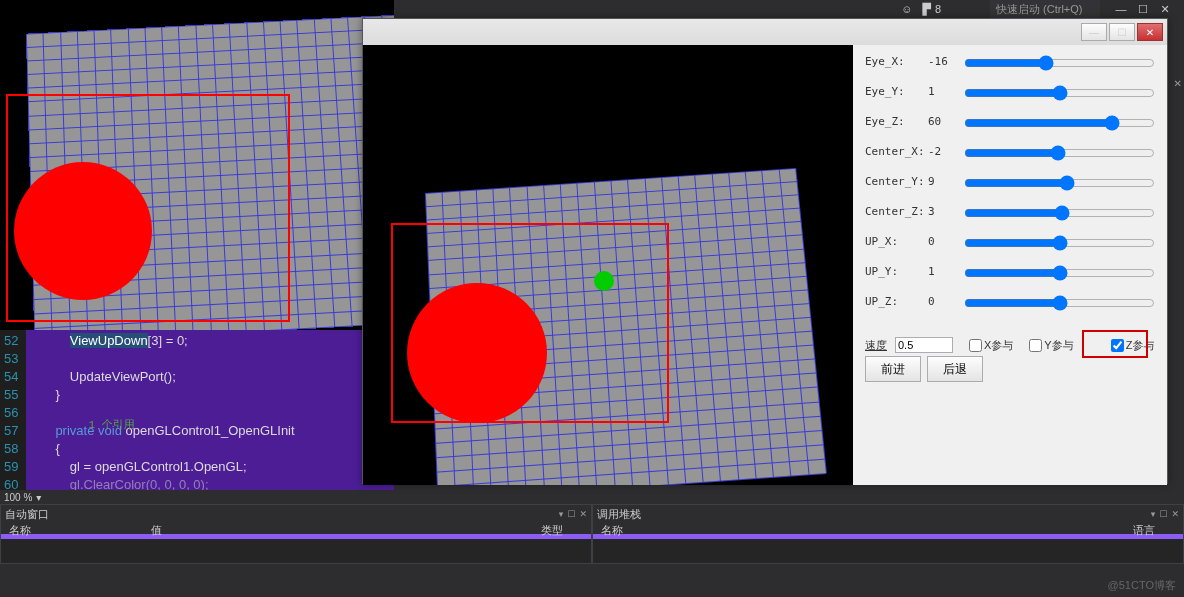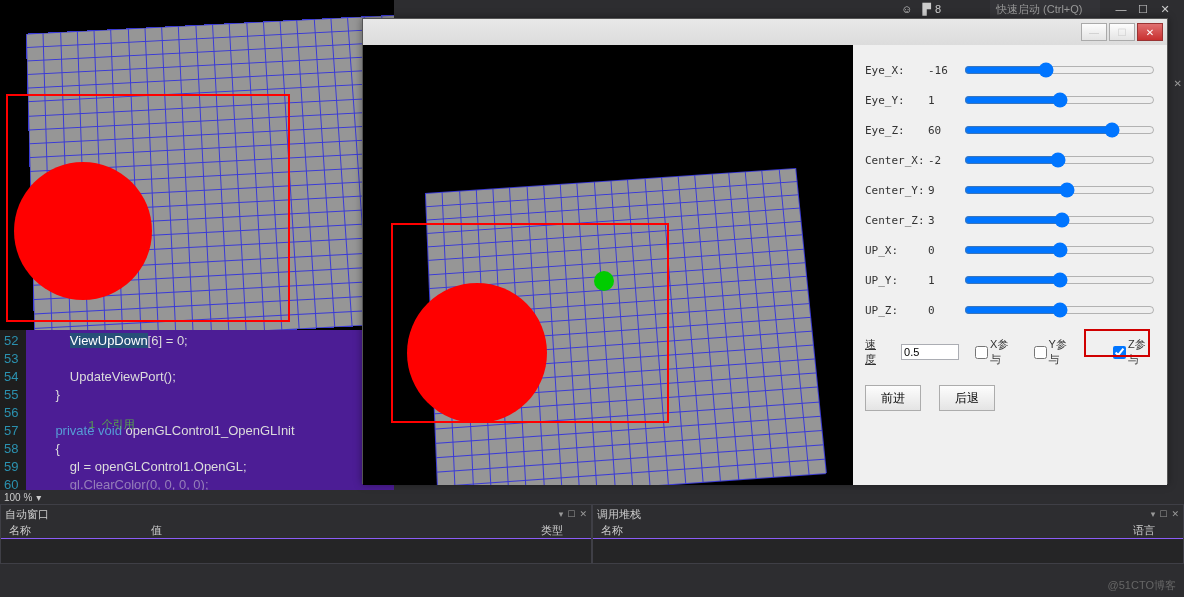--- a/index.html
+++ b/index.html
@@ -15,43 +15,43 @@
 .codelines { padding:2px 0; color:#dcdcdc; }
 .codelines div { height:18px; line-height:18px; white-space:pre; }
 .tk-sel { background:#264f78; color:#fff; }
 .tk-kw { color:#569cd6; }
 .tk-comment { color:#57a64a; font-size:11px;font-family:Liberation Mono, monospace; }
 .zoom-strip { position:absolute; left:0; top:490px; width:1184px; height:14px; background:#2d2d30; color:#ccc; font-size:10px; padding-left:4px; display:flex; align-items:center; }
 .panels { position:absolute; left:0; top:504px; width:1184px; height:60px; display:flex; }
 .panel { flex:1; background:#252526; border:1px solid #3f3f46; display:flex; flex-direction:column; }
 .panel-hdr { background:#2d2d30; height:18px; display:flex; align-items:center; padding:0 4px; color:#ccc; font-size:11px; position:relative; }
 .panel-hdr .ctrls { position:absolute; right:4px; display:flex; gap:4px; font-size:9px; color:#999; }
-.panel-cols { display:flex; height:16px; background:#2d2d30; border-bottom:1px solid #8b5cf6; font-size:11px; color:#ccc; }
+.panel-cols { display:flex; height:16px; background:#2d2d30; border-bottom:5px solid #8b5cf6; font-size:11px; color:#ccc; }
 .panel-cols span:first-child { width:150px; padding-left:8px; }
 .panel-cols span:nth-child(2) { flex:1; }
 .panel-cols span:nth-child(3) { width:50px; }
 .watermark { position:absolute; right:8px; bottom:4px; color:#666; font-size:11px; }
 
 
 .app-window { position:absolute; left:362px; top:18px; width:806px; height:466px; background:#f0f0f0; border:1px solid #555; box-shadow:0 0 8px rgba(0,0,0,.4); }
 .app-titlebar { height:26px; background:linear-gradient(#e8e8e8,#dcdcdc); display:flex; align-items:center; justify-content:flex-end; padding:0 4px; }
 .app-titlebar .wbtn { width:26px; height:18px; margin-left:2px; display:flex; align-items:center; justify-content:center; border:1px solid #aaa; background:linear-gradient(#fdfdfd,#e4e4e4); font-size:10px; cursor:pointer; }
 .app-titlebar .wbtn.close { background:linear-gradient(#e07070,#c83030); color:#fff; border-color:#933; }
 .app-body { display:flex; height:440px; }
 .gl-view { width:490px; height:440px; background:#000; position:relative; overflow:hidden; }
 .controls { flex:1; background:#f0f0f0; padding:10px 12px 0 12px; font-size:11px; color:#333; }
-.slider-row { display:flex; align-items:center; height:30px; gap:8px; }
+.slider-row { display:flex; height:30px; gap:8px; }
 .slider-row .lbl { width:55px; font-family:Consolas,monospace; }
 .slider-row .val { width:28px; font-family:Consolas,monospace; }
 .slider-row input[type=range] { flex:1; height:16px; }
 .checkrow { margin-top:12px; display:flex; align-items:center; gap:6px; }
-.checkrow .spdlbl { margin-right:9px;text-decoration:underline; }
+.checkrow .spdlbl { margin-right:2px;text-decoration:underline; }
 .checkrow input[type=text] { width:58px; height:16px; border:1px solid #abadb3; padding:0 2px; font-size:11px; }
 .chk { display:flex; align-items:center; gap:2px; margin-left:10px; }
-.btnrow { margin-top:18px; display:flex; gap:18px; }
+.btnrow { margin-top:3px; display:flex; gap:6px; }
 .btnrow button { width:56px; height:26px; background:linear-gradient(#fdfdfd,#e4e4e4); border:1px solid #acacac; font-size:12px; cursor:pointer; }
 .highlight-box { position:absolute; border:2px solid #d00000; pointer-events:none; }
 
 
 .scene { position:absolute; inset:0; }
 .grid { position:absolute; background:#969696; }
 .grid::before, .grid::after { content:""; position:absolute; inset:0; }
 .gridlines-h, .gridlines-v { position:absolute; inset:0; }
 .gridlines-h div { position:absolute; left:0; right:0; height:1px; background:#3a3ad6; }
 .gridlines-v div { position:absolute; top:0; bottom:0; width:1px; background:#3a3ad6; }
@@ -148,21 +148,21 @@
       <div>53</div>
       <div>54</div>
       <div>55</div>
       <div>56</div>
       <div>57</div>
       <div>58</div>
       <div>59</div>
       <div>60</div>
   </div>
   <div class="codelines">
-    <div>            <span class="tk-sel">ViewUpDown</span><span>[6] = 0;</span></div>
+    <div>            <span class="tk-sel">ViewUpDown</span><span>[3] = 0;</span></div>
     <div> </div>
     <div>            <span>UpdateViewPort();</span></div>
     <div>        <span>}</span></div>
     <div> </div>
     <div style="position:relative;">        <span class="tk-comment" style="position:absolute;top:-6px;left:62px;">1 个引用</span><span class="tk-kw">private</span> <span class="tk-kw">void</span><span> openGLControl1_OpenGLInit</span></div>
     <div>        <span>{</span></div>
     <div>        <span>    gl = openGLControl1.OpenGL;</span></div>
     <div>        <span style="opacity:.5">    gl.ClearColor(0, 0, 0, 0);</span></div>
   </div>
 </div>

